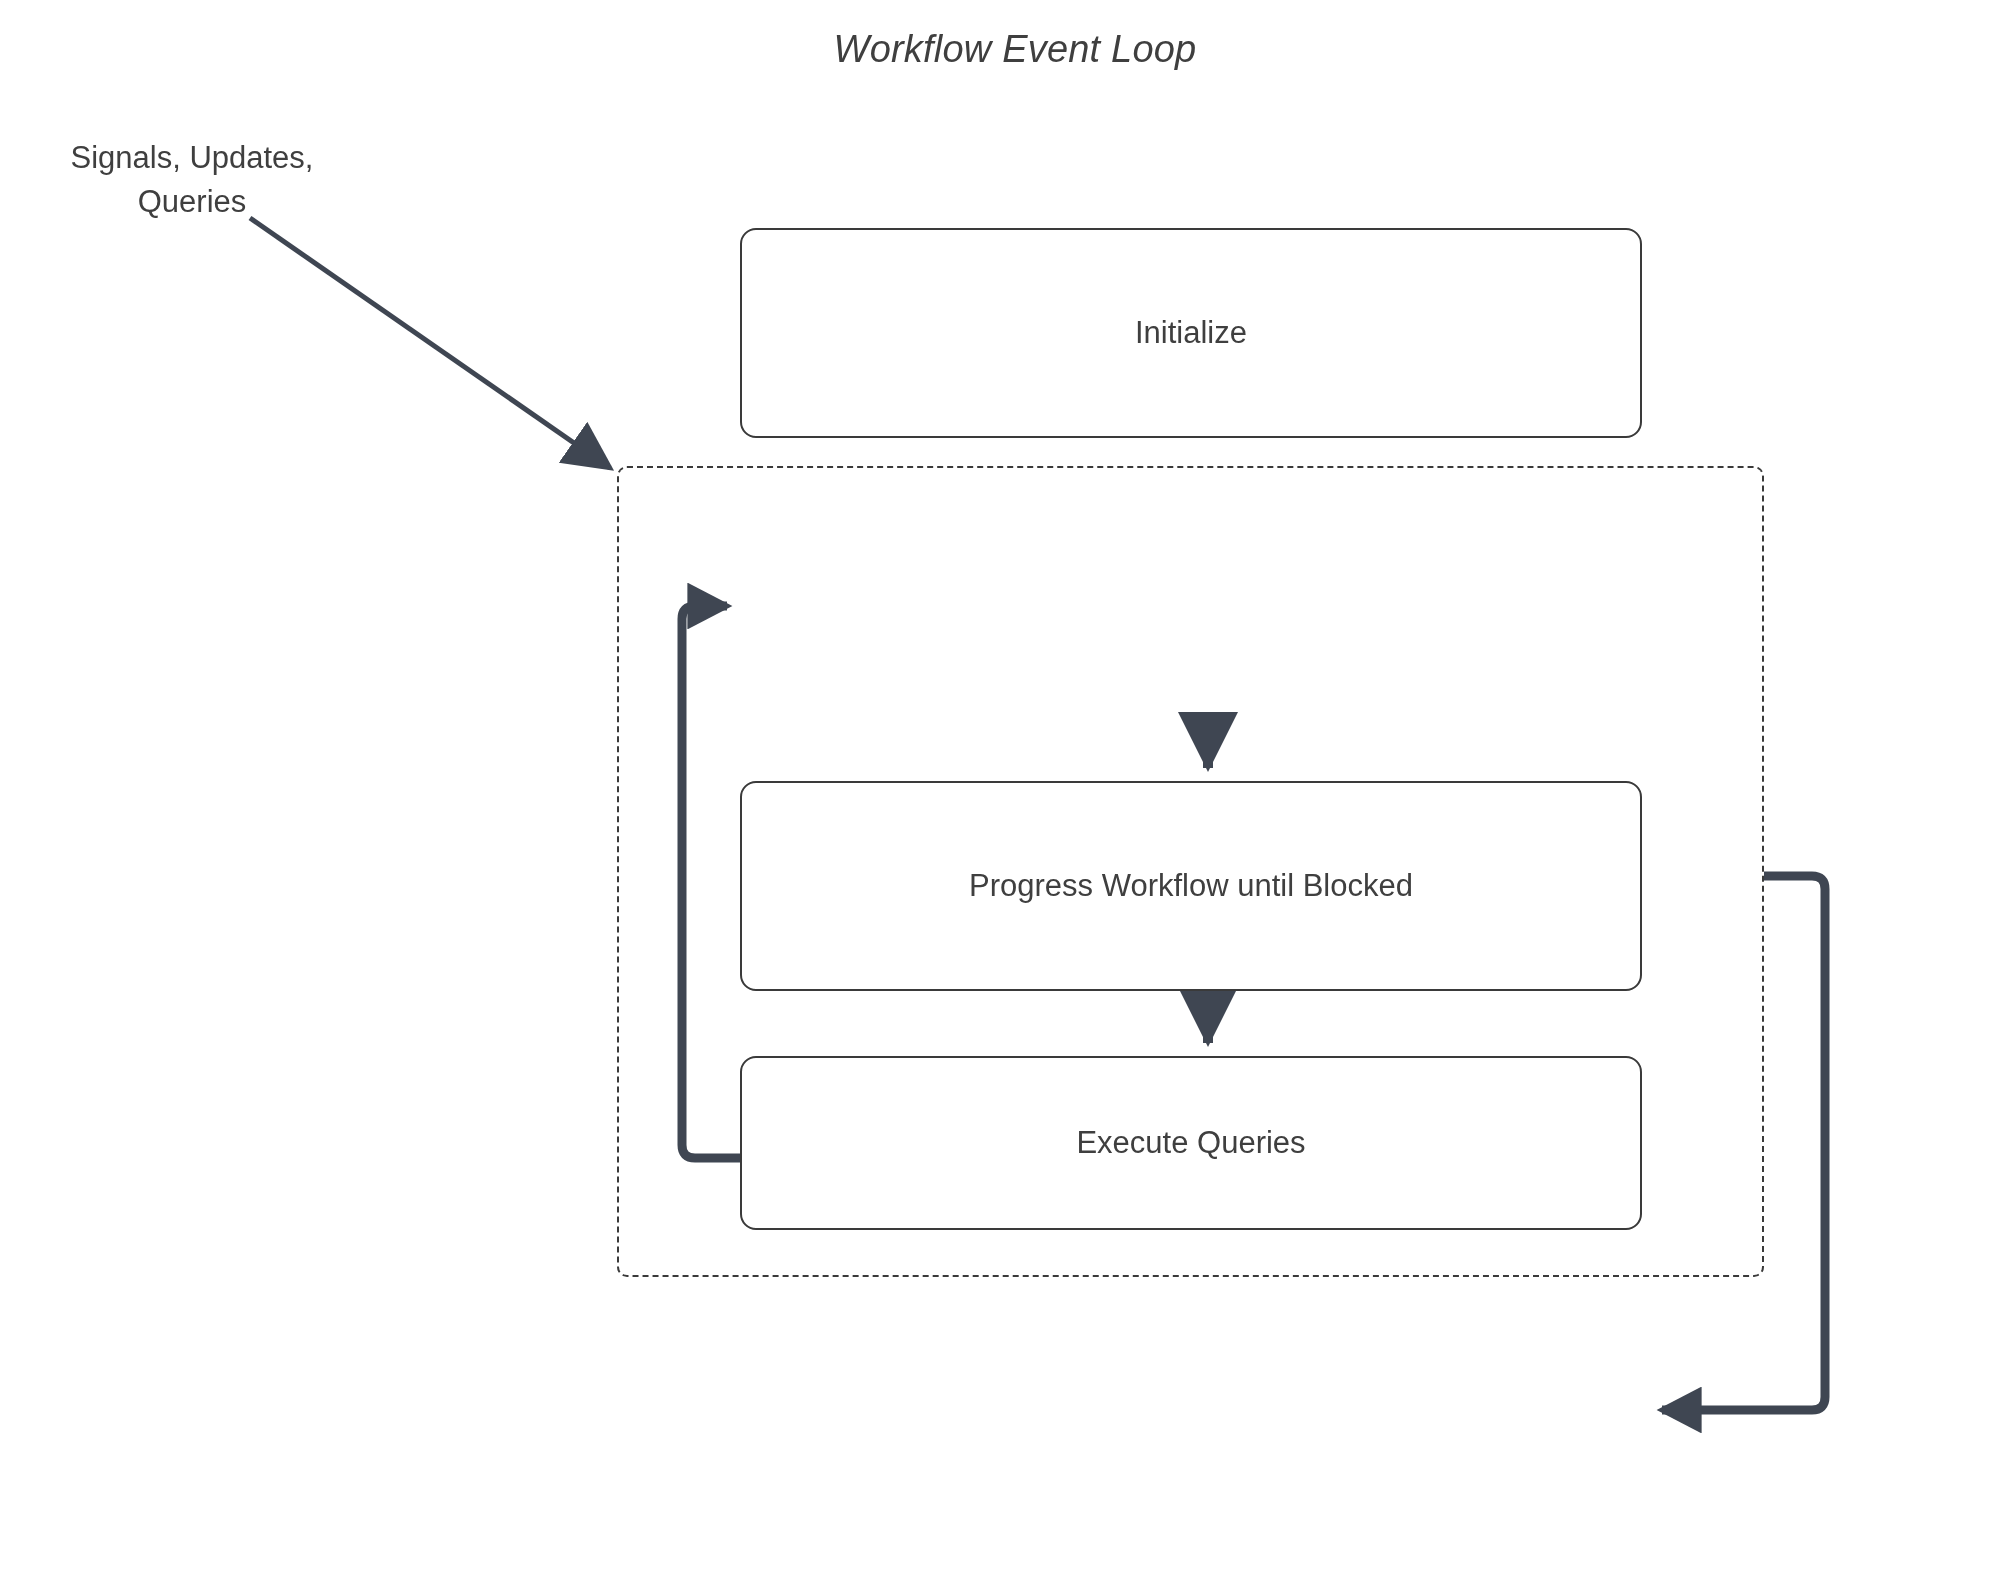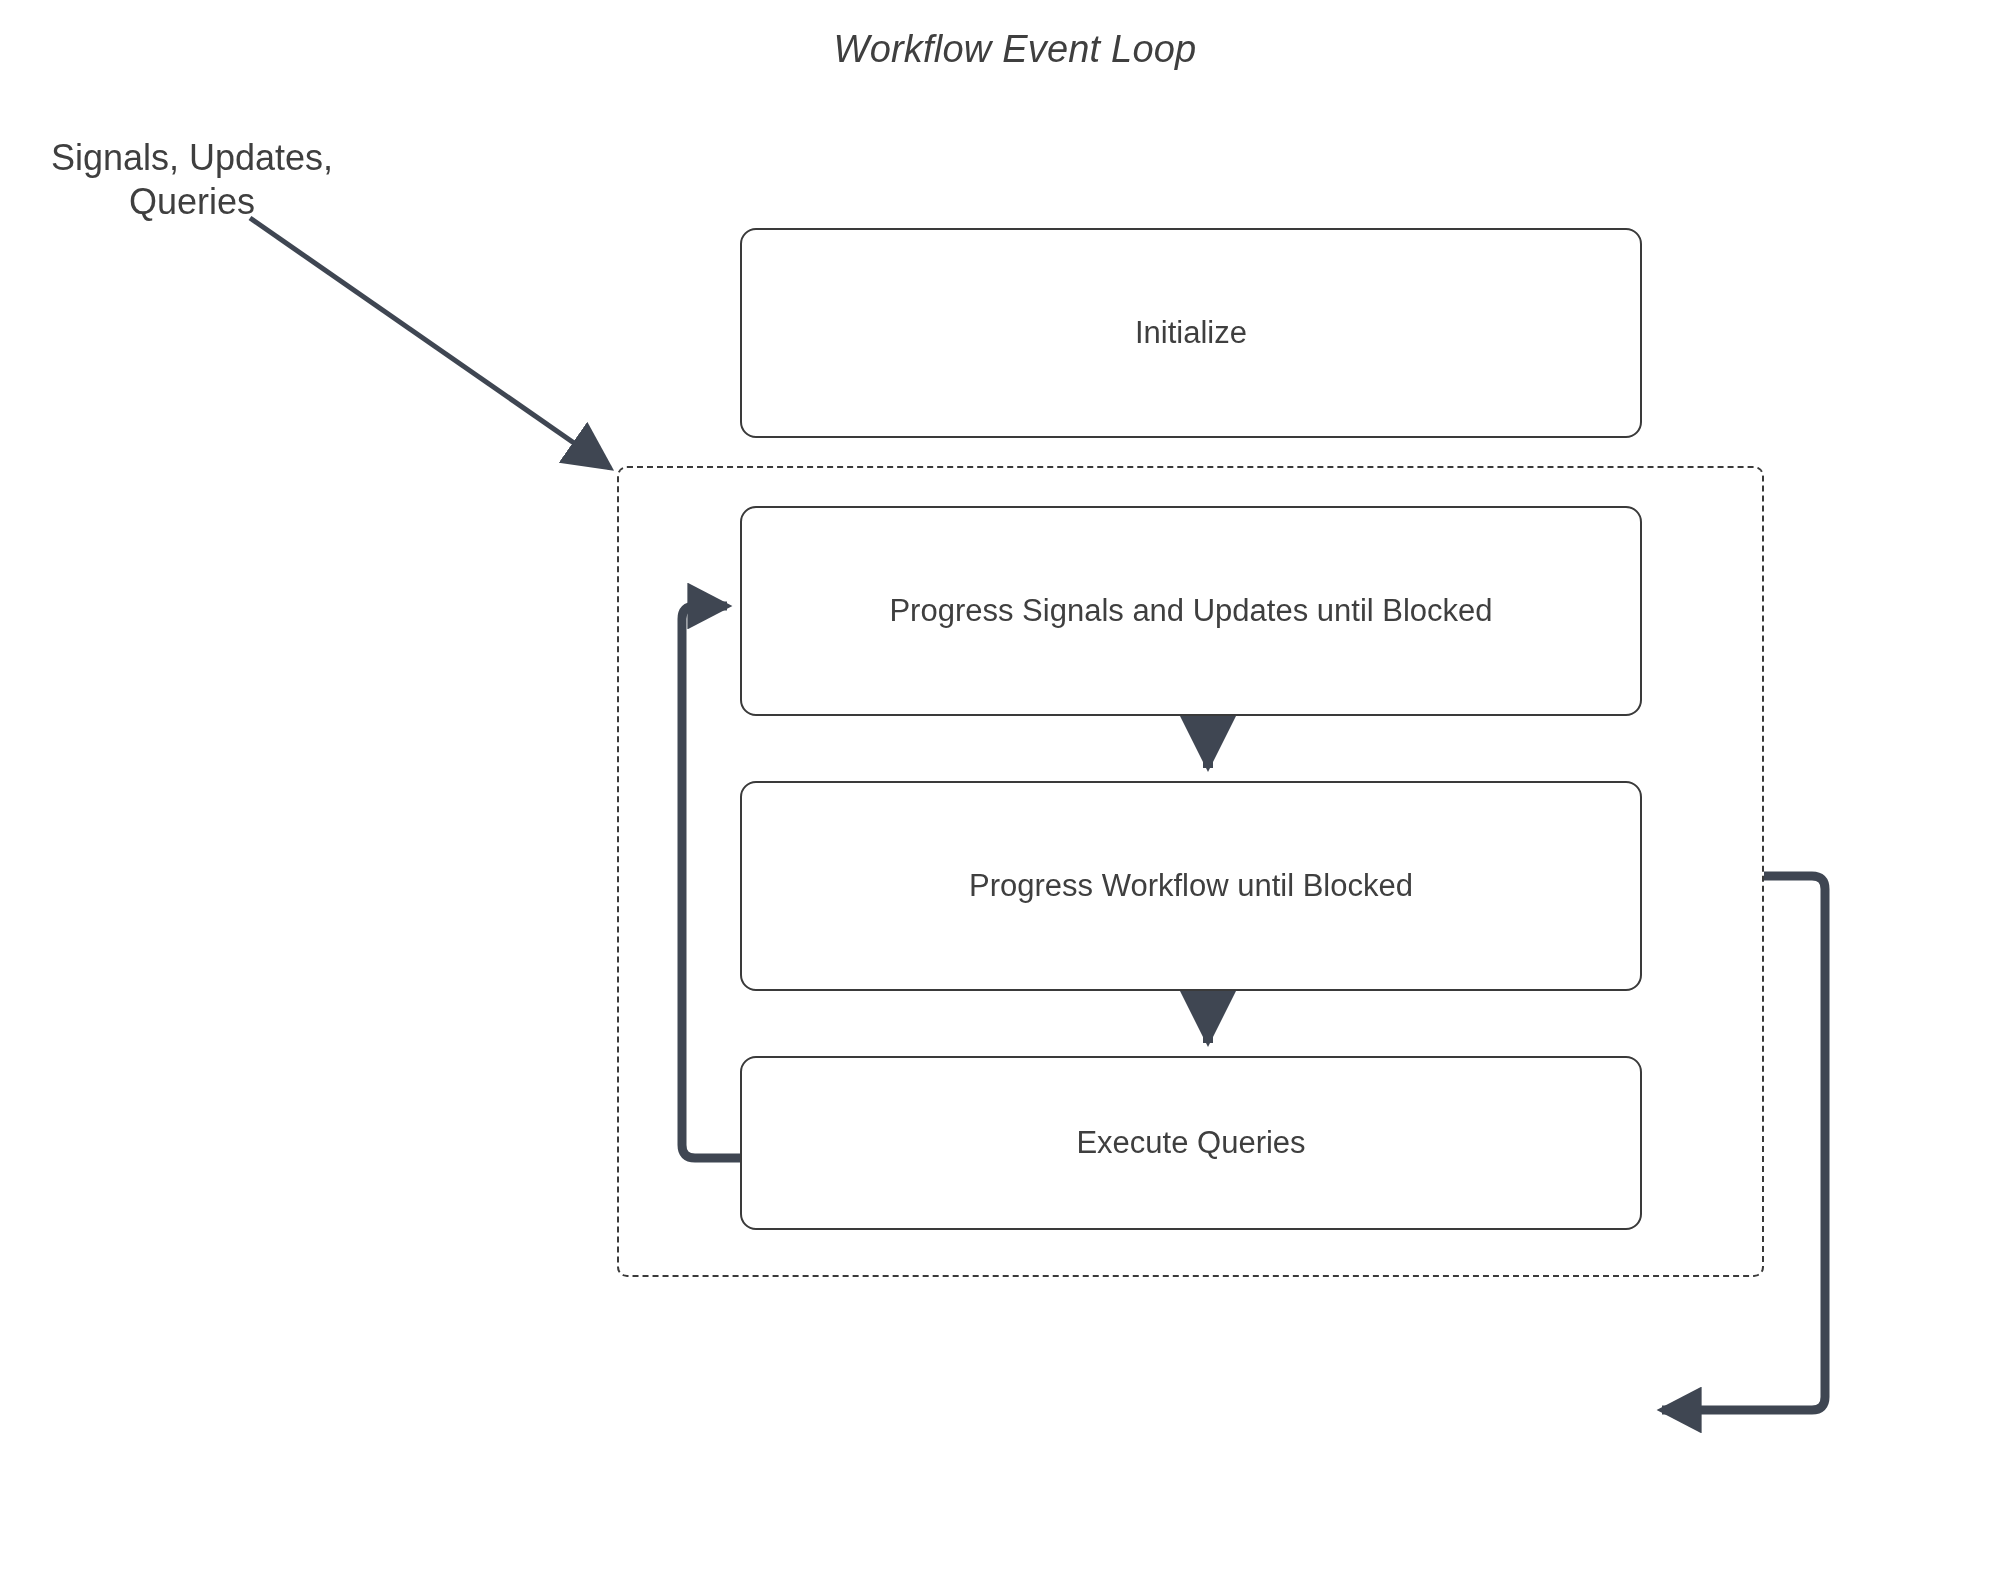--- a/index.html
+++ b/index.html
@@ -31,21 +31,21 @@
     color: #3f3f3f;
     letter-spacing: 0.2px;
     white-space: nowrap;
   }
   .ext-label {
     position: absolute;
     left: 20px;
     top: 136px;
     width: 320px;
     text-align: center;
-    font-size: 36px;
+    font-size: 31px;
     line-height: 44px;
     color: #3f3f3f;
   }
   .node {
     position: absolute;
     box-sizing: border-box;
     border: 2px solid #3a3a3a;
     border-radius: 16px;
     background: #ffffff;
     display: flex;
@@ -107,23 +107,20 @@
 
     <path d="M 1752,876 L 1800,876 Q 1813,876 1813,889 L 1813,1397 Q 1813,1410 1800,1410 L 1650,1410" fill="none" stroke="#3f4652" stroke-width="9" stroke-linecap="butt" marker-end="url(#thickArrow)"></path>
   </svg>
 
   <div class="node" style="left:728px; top:228px; width:902px; height:210px;">
     <span>Initialize</span>
   </div>
 
   <div class="loop-frame" style="left:605px; top:466px; width:1147px; height:811px;"></div>
 
-  <div class="node" style="left:728px; top:506px; width:902px; height:210px;">
-    <span>Progress Signals and Updates until Blocked</span>
-  </div>
 
   <div class="node" style="left:728px; top:781px; width:902px; height:210px;">
     <span>Progress Workflow until Blocked</span>
   </div>
 
   <div class="node" style="left:728px; top:1056px; width:902px; height:174px;">
     <span>Execute Queries</span>
   </div>
 
 

